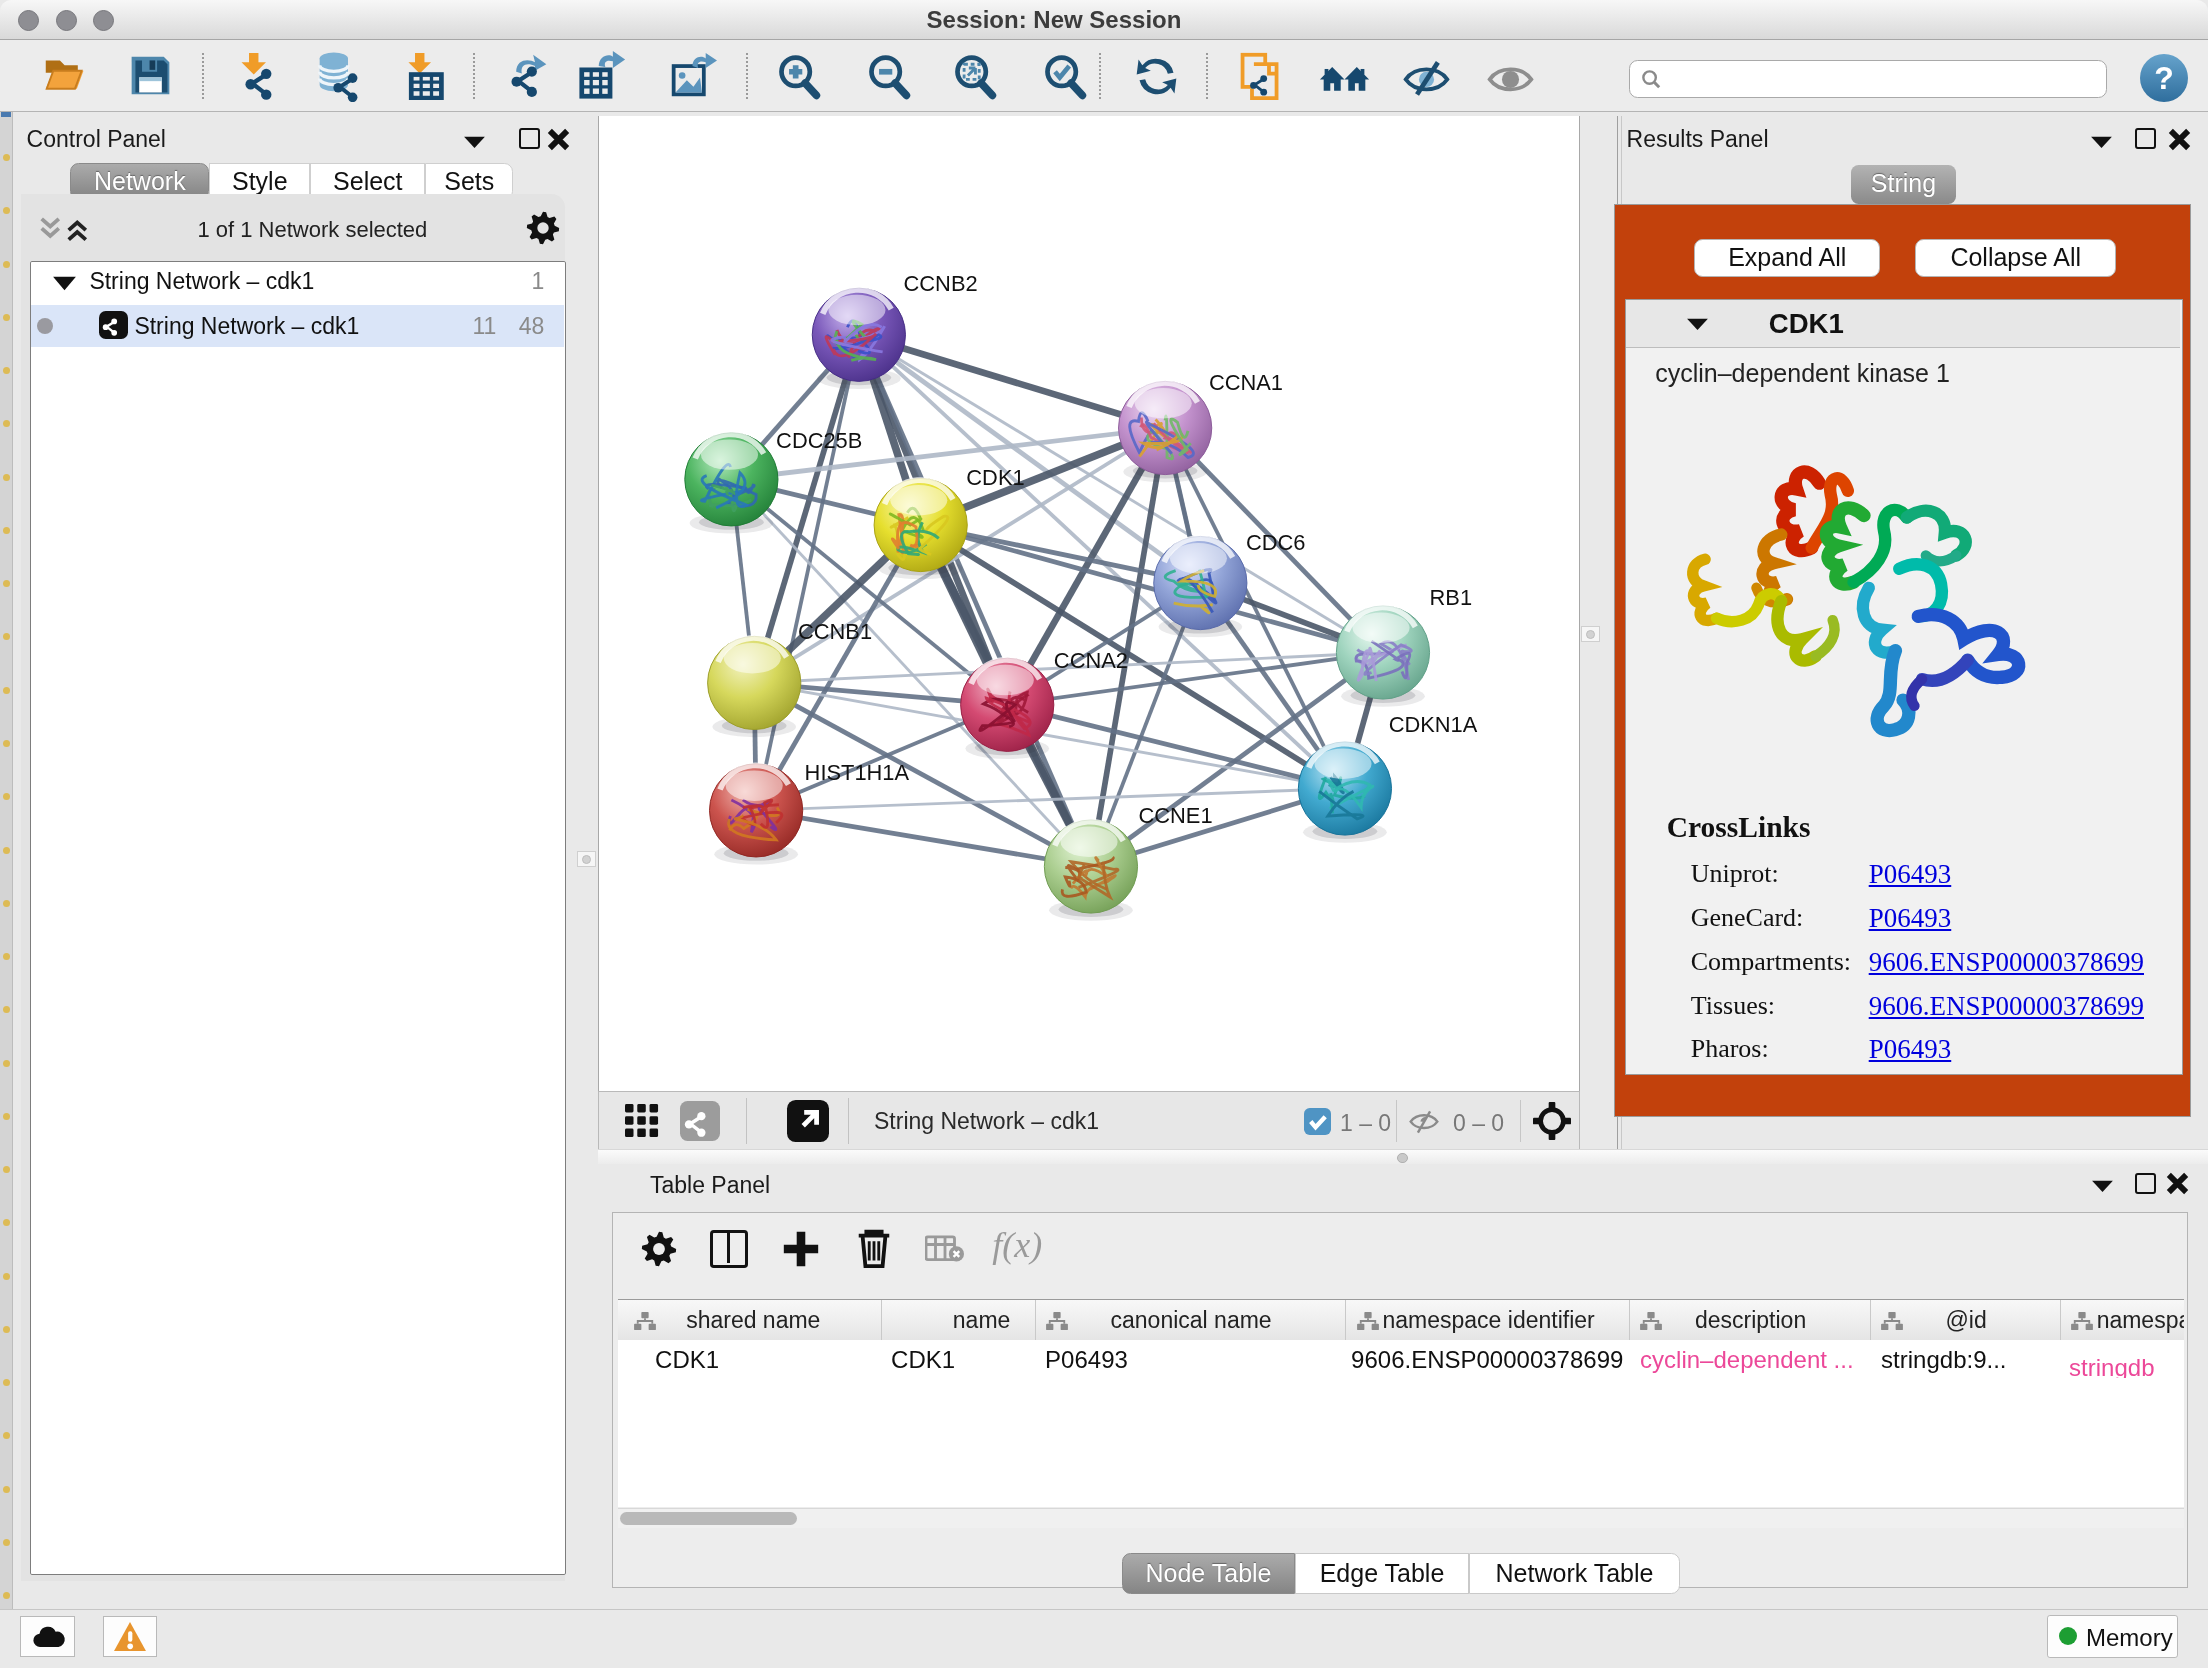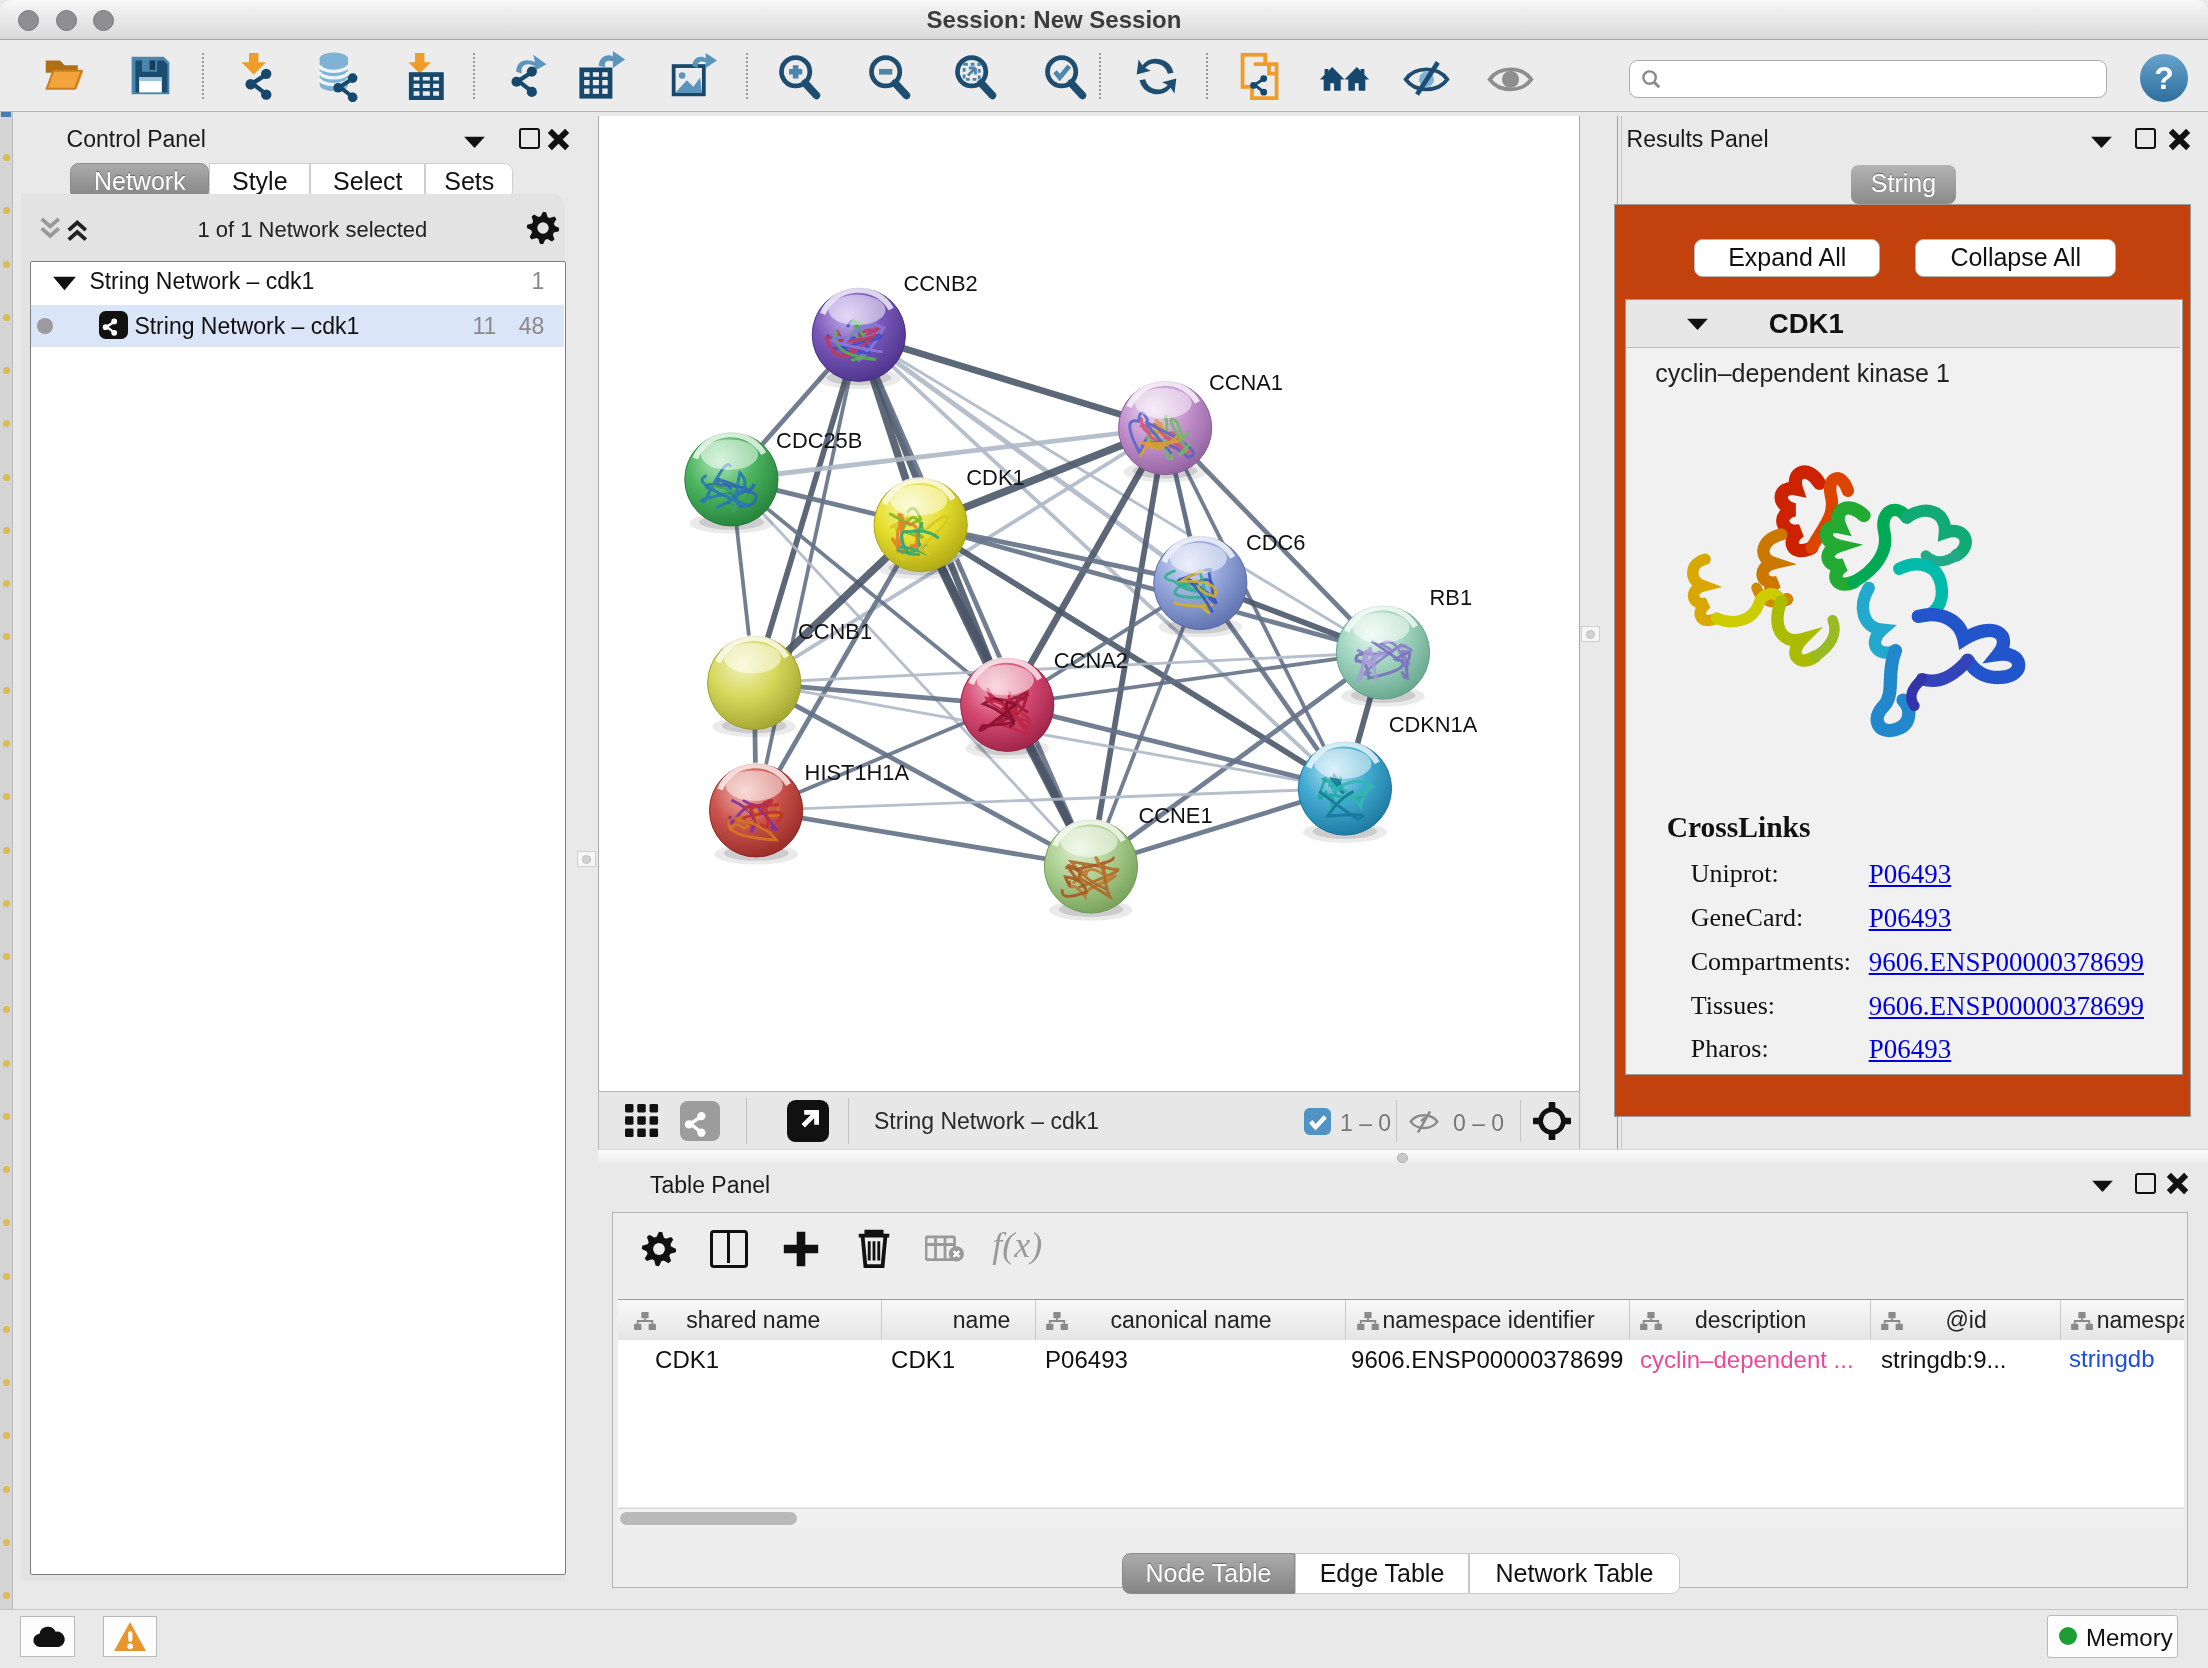--- a/index.html
+++ b/index.html
@@ -170,21 +170,21 @@
 <div class="abs" style="left:1206px;top:13.3px;width:0;height:46px;border-left:2.9px dotted #9a9a9a;"></div>
 <div class="abs" style="left:1629px;top:20px;width:478px;height:38px;background:#fff;border:1.9px solid #a9a9a9;border-radius:8.6px;">
 <svg class="abs" style="left:9.5px;top:6.7px;" width="23" height="23" viewBox="0 0 24 24">
           <circle cx="10" cy="10" r="6.5" fill="none" stroke="#8a8a8a" stroke-width="2.5"></circle>
           <path d="M15 15 l5 5" stroke="#8a8a8a" stroke-width="3"></path>
         </svg>
 </div>
 <div class="abs" style="left:2140px;top:14.3px;width:48px;height:48px;border-radius:24px;background:linear-gradient(#66a3cc,#2f6e9d);color:#fff;font-size:32px;font-weight:bold;text-align:center;line-height:48px;">?</div>
 </div>
 <div class="abs" style="left:13.3px;top:116px;width:552px;height:1493px;">
-<div class="abs" style="left:13.3px;top:9.5px;font-size:23px;color:#1a1a1a;margin-left:40px;">Control Panel</div>
+<div class="abs" style="left:13.3px;top:9.5px;font-size:23px;color:#1a1a1a;">Control Panel</div>
 <svg class="abs" style="left:449px;top:17px;" width="25" height="17" viewBox="0 0 26 18">
         <path d="M2 4 h22 l-11 12 z" fill="#111"></path>
       </svg>
 <div class="abs" style="left:506px;top:12.4px;width:21px;height:21px;border:2.9px solid #111;border-radius:2.9px;"></div>
 <svg class="abs" style="left:533px;top:10.5px;" width="25" height="25" viewBox="0 0 26 26">
         <path d="M4 4 L22 22 M22 4 L4 22" stroke="#111" stroke-width="6"></path>
       </svg>
 <div class="abs" style="left:57px;top:47px;height:37px;">
 <div class="abs" style="left:0;top:0;width:139px;height:37px;background:linear-gradient(#ababab,#838383);border-radius:8.6px;border:1px solid #8a8a8a;color:#fff;font-size:25px;text-align:center;line-height:35px;text-shadow:0 -1px 1px #666;">Network</div>
 <div class="abs" style="left:139px;top:0;width:101px;height:37px;background:#fff;border:1px solid #cfcfcf;border-radius:0 0 0 0;color:#111;font-size:25px;text-align:center;line-height:35px;">Style</div>
@@ -688,21 +688,21 @@
             <div class="abs" style="left:0;top:6.7px;width:190px;text-align:center;font-size:23px;color:#222;white-space:nowrap;overflow:hidden;">namespace</div>
           </div>
         </div>
 <div class="abs" style="left:4.8px;top:127px;width:1566px;height:38px;background:#fff;">
           <div class="abs" style="left:37px;top:5.7px;font-size:24px;color:#111;white-space:nowrap;">CDK1</div>
           <div class="abs" style="left:273px;top:5.7px;font-size:24px;color:#111;white-space:nowrap;">CDK1</div>
           <div class="abs" style="left:427px;top:5.7px;font-size:24px;color:#111;white-space:nowrap;">P06493</div>
           <div class="abs" style="left:733px;top:5.7px;font-size:24px;color:#111;white-space:nowrap;">9606.ENSP00000378699</div>
           <div class="abs" style="left:1022px;top:5.7px;font-size:24px;color:#ec4899;white-space:nowrap;">cyclin–dependent ...</div>
           <div class="abs" style="left:1263px;top:5.7px;font-size:24px;color:#111;white-space:nowrap;">stringdb:9...</div>
-          <div class="abs" style="left:1451px;top:5px;font-size:24px;color:#1d4ed8;white-space:nowrap;">stringdb</div>
+          <div class="abs" style="left:1451px;top:14px;font-size:24px;color:#ec4899;white-space:nowrap;">stringdb</div>
         </div>
 <div class="abs" style="left:4.8px;top:165px;width:1566px;height:129px;background:#fff;"></div>
 <div class="abs" style="left:4.8px;top:295px;width:1566px;height:20px;background:#f0f0f0;border-top:1px solid #d8d8d8;">
           <div class="abs" style="left:1.9px;top:2.9px;width:177px;height:13.3px;border-radius:6.7px;background:#b9b9b9;"></div>
         </div>
 </div>
 <div class="abs" style="left:523px;top:389px;width:211px;">
 <div class="abs" style="left:0;top:0;width:173px;height:41px;background:linear-gradient(#ababab,#858585);border-radius:8.6px 0 0 8.6px;border:1px solid #8a8a8a;color:#fff;font-size:25px;text-align:center;line-height:39px;text-shadow:0 -1px 1px #666;">Node Table</div>
 <div class="abs" style="left:173px;top:0;width:174px;height:41px;background:#fff;border:1px solid #c9c9c9;color:#111;font-size:25px;text-align:center;line-height:39px;">Edge Table</div>
 <div class="abs" style="left:347px;top:0;width:211px;height:41px;background:#fff;border:1px solid #c9c9c9;border-radius:0 8.6px 8.6px 0;color:#111;font-size:25px;text-align:center;line-height:39px;">Network Table</div>

